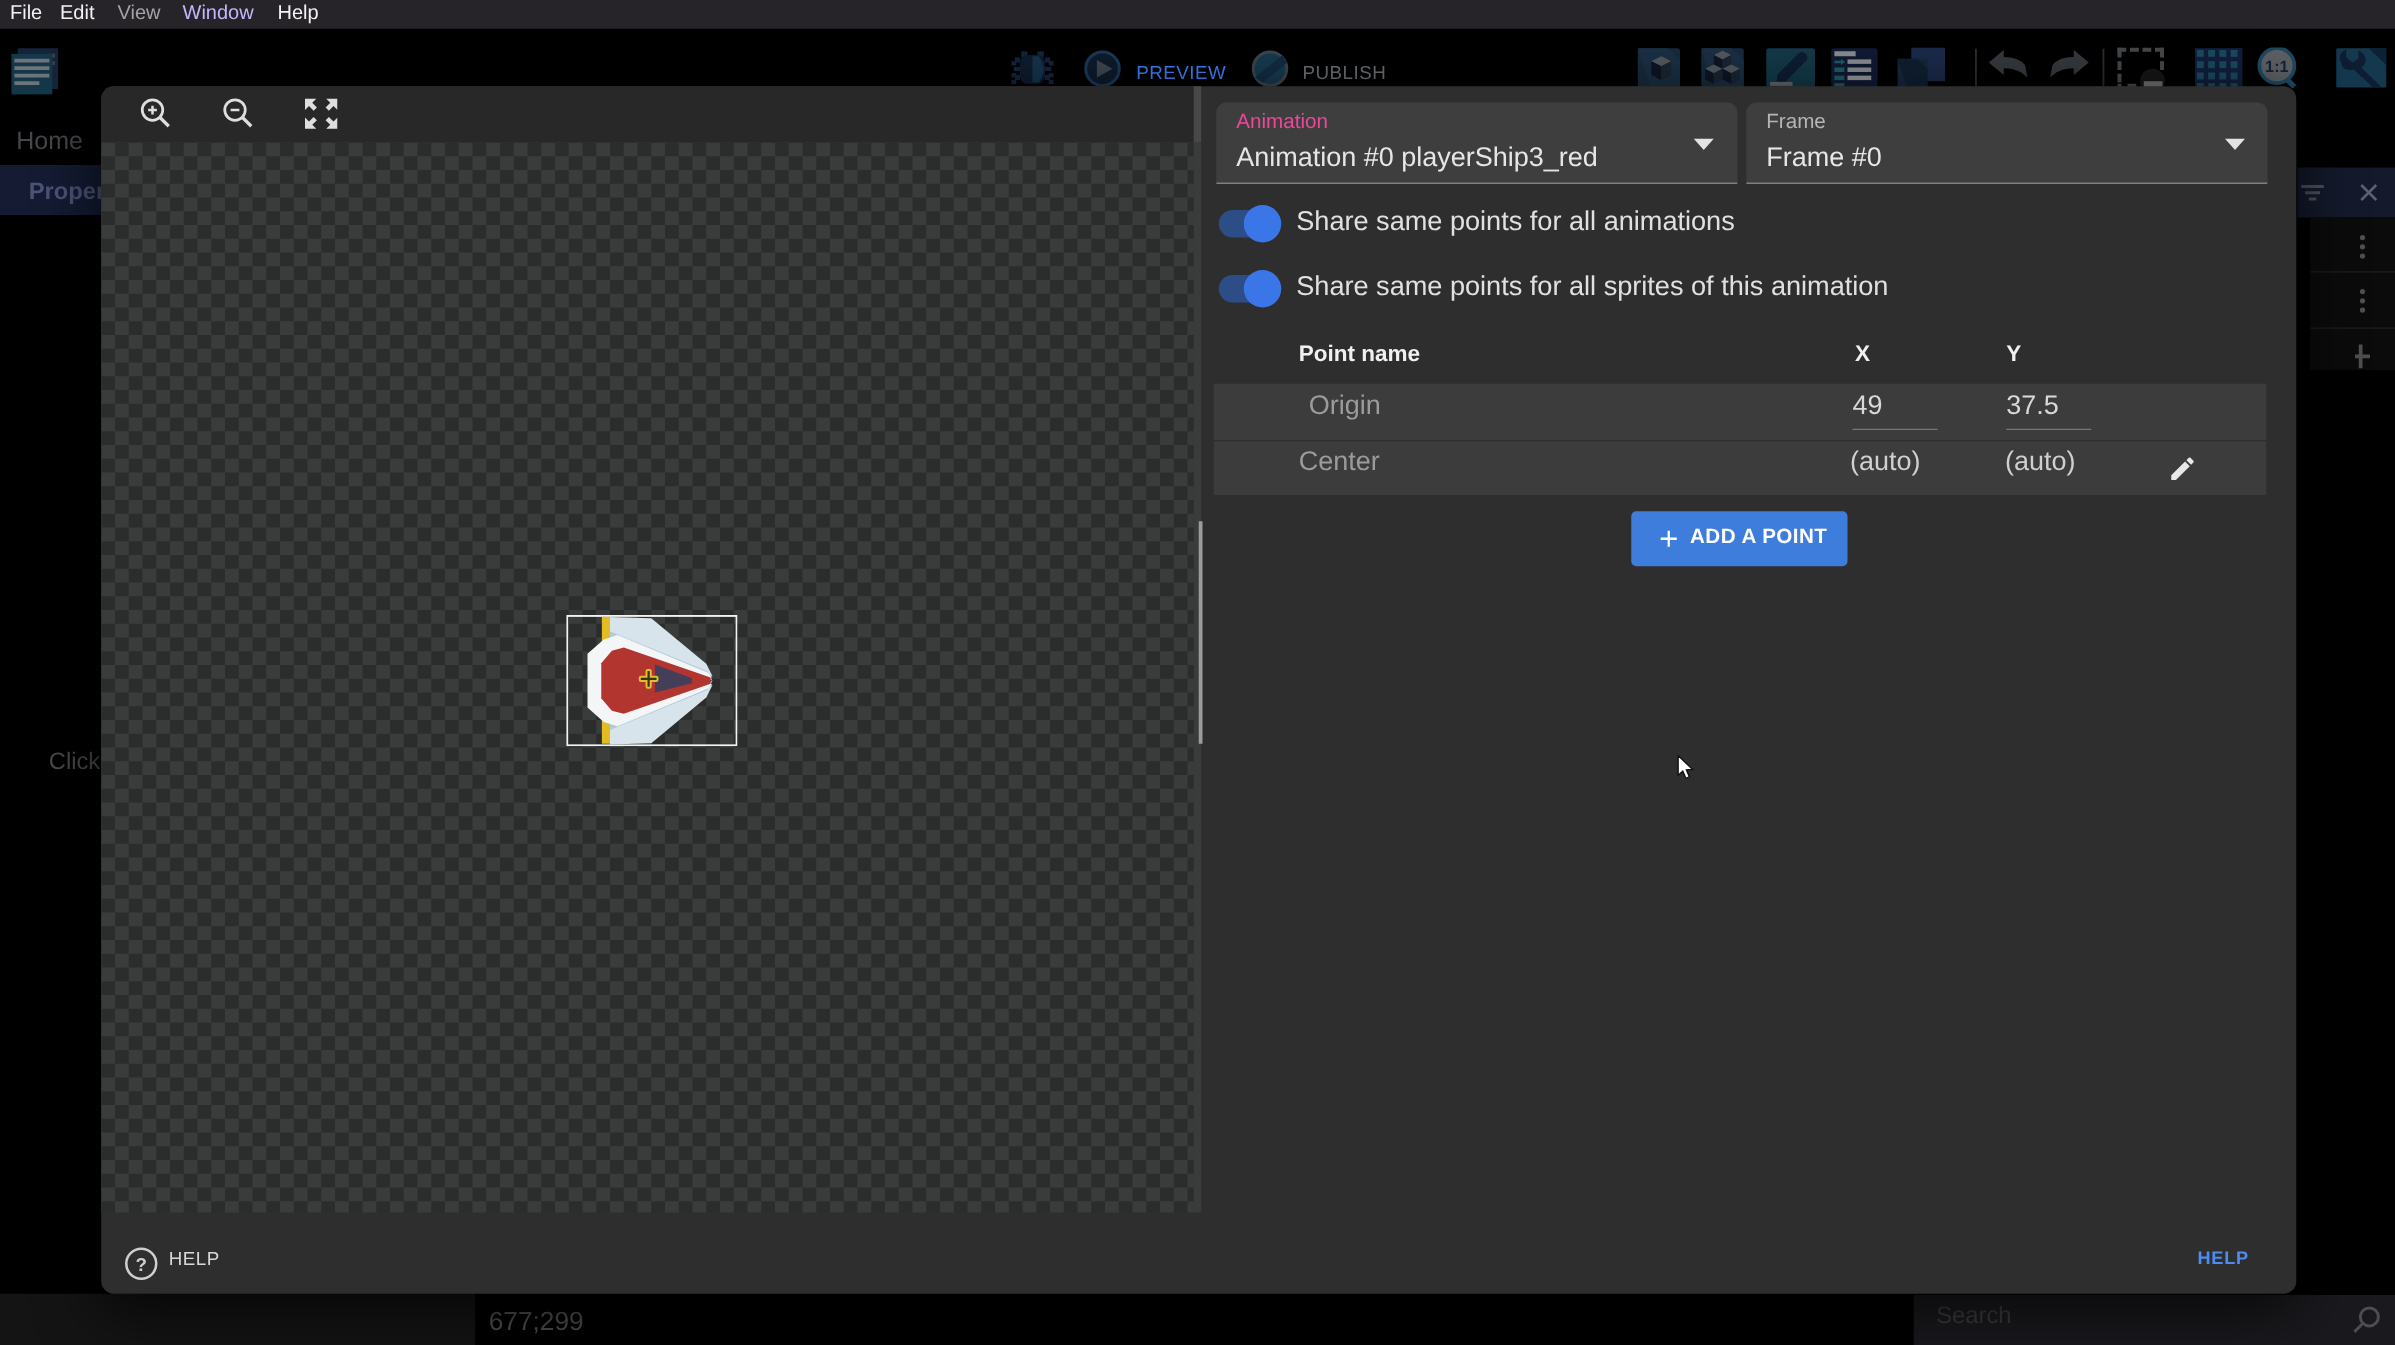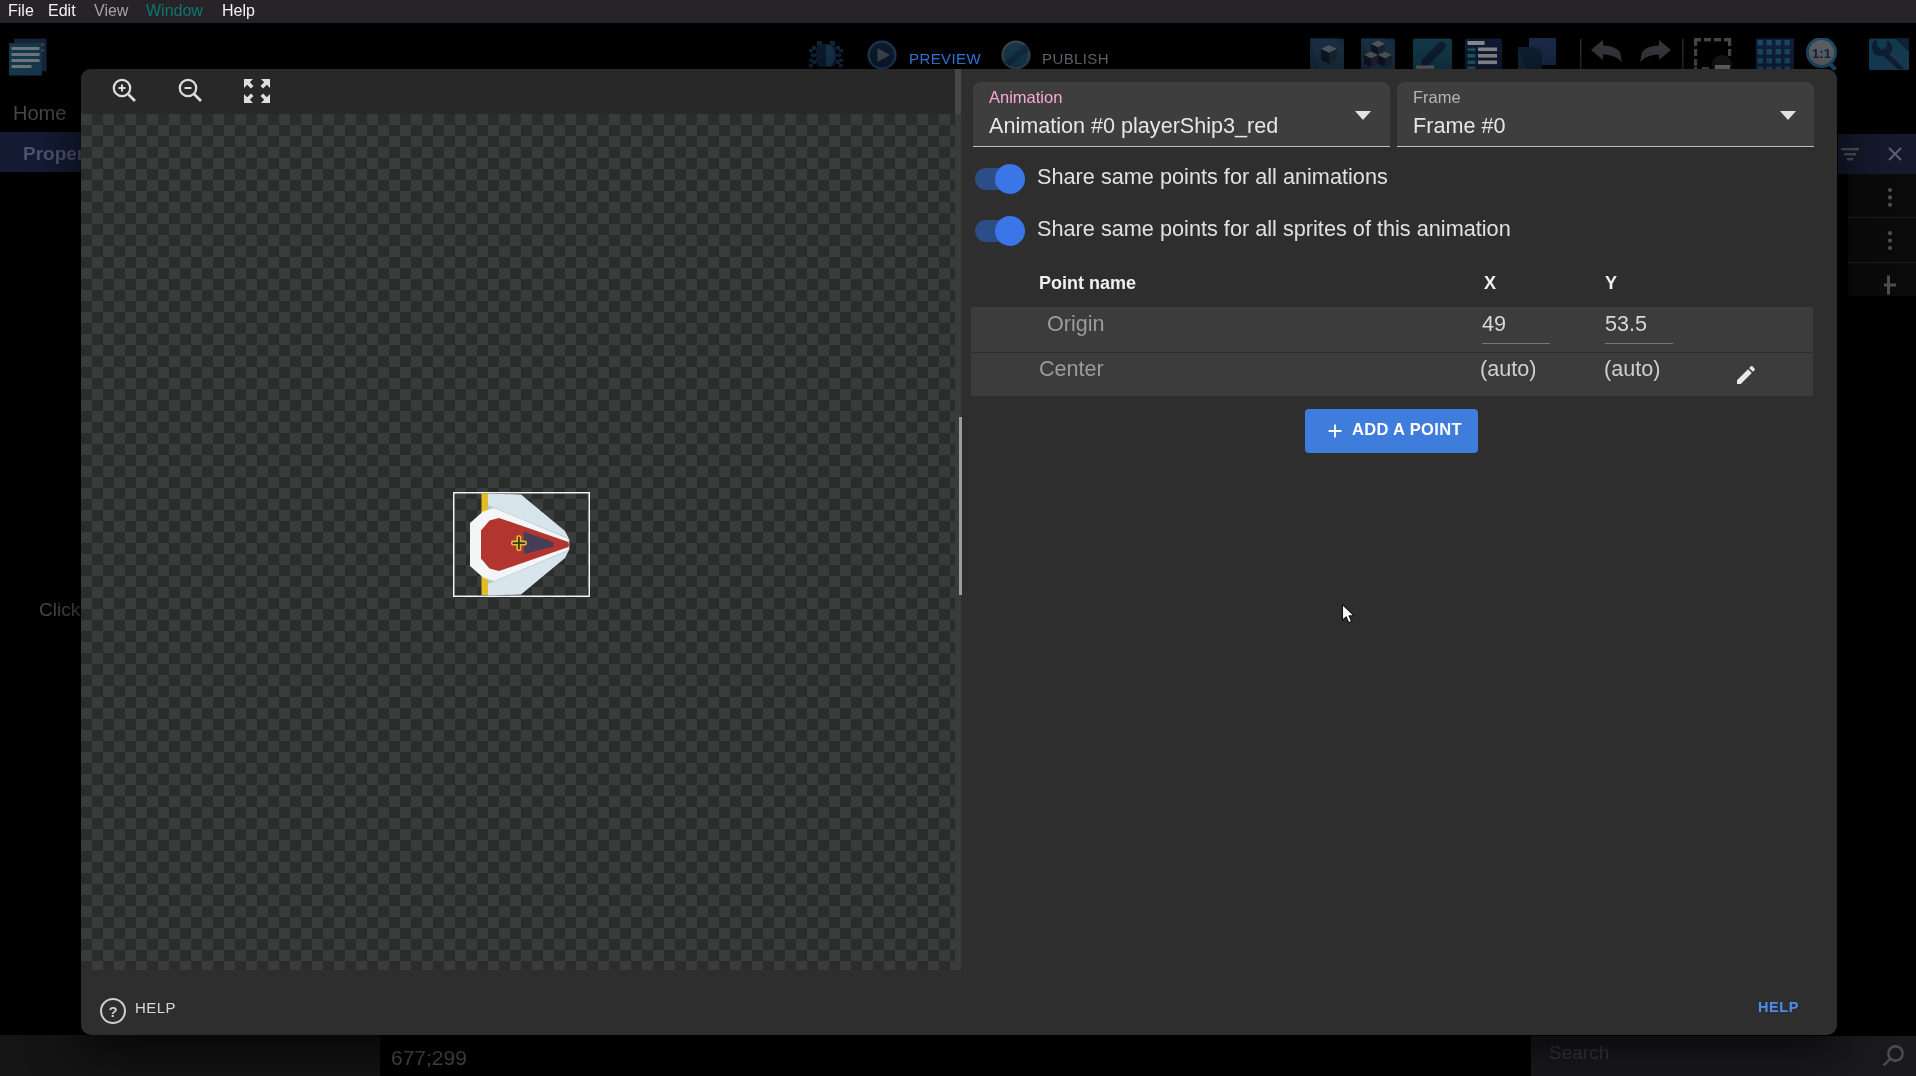--- a/index.html
+++ b/index.html
@@ -8,21 +8,21 @@
   .abs{position:absolute;}
   .txt{position:absolute;white-space:pre;line-height:1;}
 </style>
 </head>
 <body>
 
 <div class="abs" style="left:0;top:0;width:1916px;height:23px;background:#262429;"></div>
 <div class="txt" style="left:8px;top:3px;font-size:16px;color:#f2f2f2;">File</div>
 <div class="txt" style="left:48px;top:3px;font-size:16px;color:#f2f2f2;">Edit</div>
 <div class="txt" style="left:94px;top:3px;font-size:16px;color:#a3a3a3;">View</div>
-<div class="txt" style="left:146px;top:3px;font-size:16px;color:#0f766e;">Window</div>
+<div class="txt" style="left:146px;top:3px;font-size:16px;color:#c4b5fd;">Window</div>
 <div class="txt" style="left:222px;top:3px;font-size:16px;color:#f2f2f2;">Help</div>
 
 <svg class="abs" style="left:9px;top:38px;" width="38" height="39" viewBox="0 0 38 39">
   <rect x="5.2" y="0.6" width="32.4" height="32.7" fill="#16243a"></rect>
   <rect x="29" y="5" width="6" height="3" fill="#3a4148"></rect>
   <rect x="29" y="11" width="6" height="3" fill="#3a4148"></rect>
   <rect x="0" y="5.1" width="32.8" height="32.4" fill="#15374a"></rect>
   <rect x="2.5" y="9" width="28" height="3" fill="#6e747b"></rect>
   <rect x="2.5" y="15" width="28" height="3" fill="#6e747b"></rect>
   <rect x="2.5" y="21" width="28" height="3" fill="#6e747b"></rect>
@@ -254,21 +254,21 @@
   <path d="M28,38.5 L36.5,28.5 L46,26 L115.5,50 L115.5,55 L46,79 L36.5,76.5 L28,66.5 Z" fill="#b23530"></path>
 
   <path d="M71,39.5 L100.5,50.5 L100.5,54.5 L71,62 Z" fill="#453e59"></path>
 
   <g transform="translate(-3.9,0.4)">
   <path d="M63.7,49 L68.1,49 L68.1,44.6 Q68.1,43.6 69.1,43.6 L70.5,43.6 Q71.5,43.6 71.5,44.6 L71.5,49 L75.9,49 Q76.9,49 76.9,50 L76.9,51.4 Q76.9,52.4 75.9,52.4 L71.5,52.4 L71.5,56.8 Q71.5,57.8 70.5,57.8 L69.1,57.8 Q68.1,57.8 68.1,56.8 L68.1,52.4 L63.7,52.4 Q62.7,52.4 62.7,51.4 L62.7,50 Q62.7,49 63.7,49 Z" fill="#3a3322" stroke="#e0c12c" stroke-width="1.6"></path>
   </g>
 </svg>
 
 <div class="abs" style="left:973px;top:82px;width:417px;height:64px;background:#3e3e3e;border-radius:8px 8px 0 0;border-bottom:1.5px solid #bdbdbd;"></div>
-<div class="txt" style="left:989px;top:89px;font-size:16.5px;color:#f9a8d4;">Animation</div>
+<div class="txt" style="left:989px;top:89px;font-size:16.5px;color:#ec4899;">Animation</div>
 <div class="txt" style="left:989px;top:115px;font-size:21.6px;color:#e6e6e6;">Animation #0 playerShip3_red</div>
 <div class="abs" style="left:1355px;top:111px;width:0;height:0;border-left:8.5px solid transparent;border-right:8.5px solid transparent;border-top:9.5px solid #e3e3e3;"></div>
 
 <div class="abs" style="left:1397px;top:82px;width:417px;height:64px;background:#3e3e3e;border-radius:8px 8px 0 0;border-bottom:1.5px solid #bdbdbd;"></div>
 <div class="txt" style="left:1413px;top:89px;font-size:16.5px;color:#b5b5b5;">Frame</div>
 <div class="txt" style="left:1413px;top:115px;font-size:21.6px;color:#e6e6e6;">Frame #0</div>
 <div class="abs" style="left:1780px;top:111px;width:0;height:0;border-left:8.5px solid transparent;border-right:8.5px solid transparent;border-top:9.5px solid #e3e3e3;"></div>
 
 <div class="abs" style="left:975px;top:168px;width:50px;height:22px;border-radius:11px;background:#2c4d86;"></div>
 <div class="abs" style="left:995px;top:164px;width:30px;height:30px;border-radius:50%;background:#3b76e8;"></div>
@@ -280,21 +280,21 @@
 
 <div class="txt" style="left:1039px;top:273.5px;font-size:18px;font-weight:bold;color:#f0f0f0;">Point name</div>
 <div class="txt" style="left:1484px;top:273.5px;font-size:18px;font-weight:bold;color:#f0f0f0;">X</div>
 <div class="txt" style="left:1605px;top:273.5px;font-size:18px;font-weight:bold;color:#f0f0f0;">Y</div>
 
 <div class="abs" style="left:971px;top:307px;width:842px;height:45px;background:#3c3c3c;"></div>
 <div class="abs" style="left:971px;top:353px;width:842px;height:43px;background:#3c3c3c;"></div>
 <div class="txt" style="left:1047px;top:312.5px;font-size:21.6px;color:#9b9b9b;">Origin</div>
 <div class="txt" style="left:1482px;top:313px;font-size:21.6px;color:#d8d8d8;">49</div>
 <div class="abs" style="left:1482px;top:343px;width:68px;height:1px;background:#777;"></div>
-<div class="txt" style="left:1605px;top:313px;font-size:21.6px;color:#d8d8d8;">53.5</div>
+<div class="txt" style="left:1605px;top:313px;font-size:21.6px;color:#d8d8d8;">37.5</div>
 <div class="abs" style="left:1605px;top:343px;width:68px;height:1px;background:#777;"></div>
 <div class="txt" style="left:1039px;top:357.5px;font-size:21.6px;color:#9b9b9b;">Center</div>
 <div class="txt" style="left:1480px;top:358px;font-size:21.6px;color:#cfcfcf;">(auto)</div>
 <div class="txt" style="left:1604px;top:358px;font-size:21.6px;color:#cfcfcf;">(auto)</div>
 <svg class="abs" style="left:1734px;top:363px;" width="24" height="24" viewBox="0 0 24 24">
   <path fill="#e8e8e8" d="M3 17.25V21h3.75L17.81 9.94l-3.75-3.75L3 17.25zM20.71 7.04c.39-.39.39-1.02 0-1.41l-2.34-2.34c-.39-.39-1.02-.39-1.41 0l-1.83 1.83 3.75 3.75 1.83-1.83z"></path>
 </svg>
 
 <div class="abs" style="left:1305px;top:409px;width:173px;height:44px;background:#3f7ddd;border-radius:4px;"></div>
 <svg class="abs" style="left:1324px;top:420px;" width="22" height="22" viewBox="0 0 24 24">

